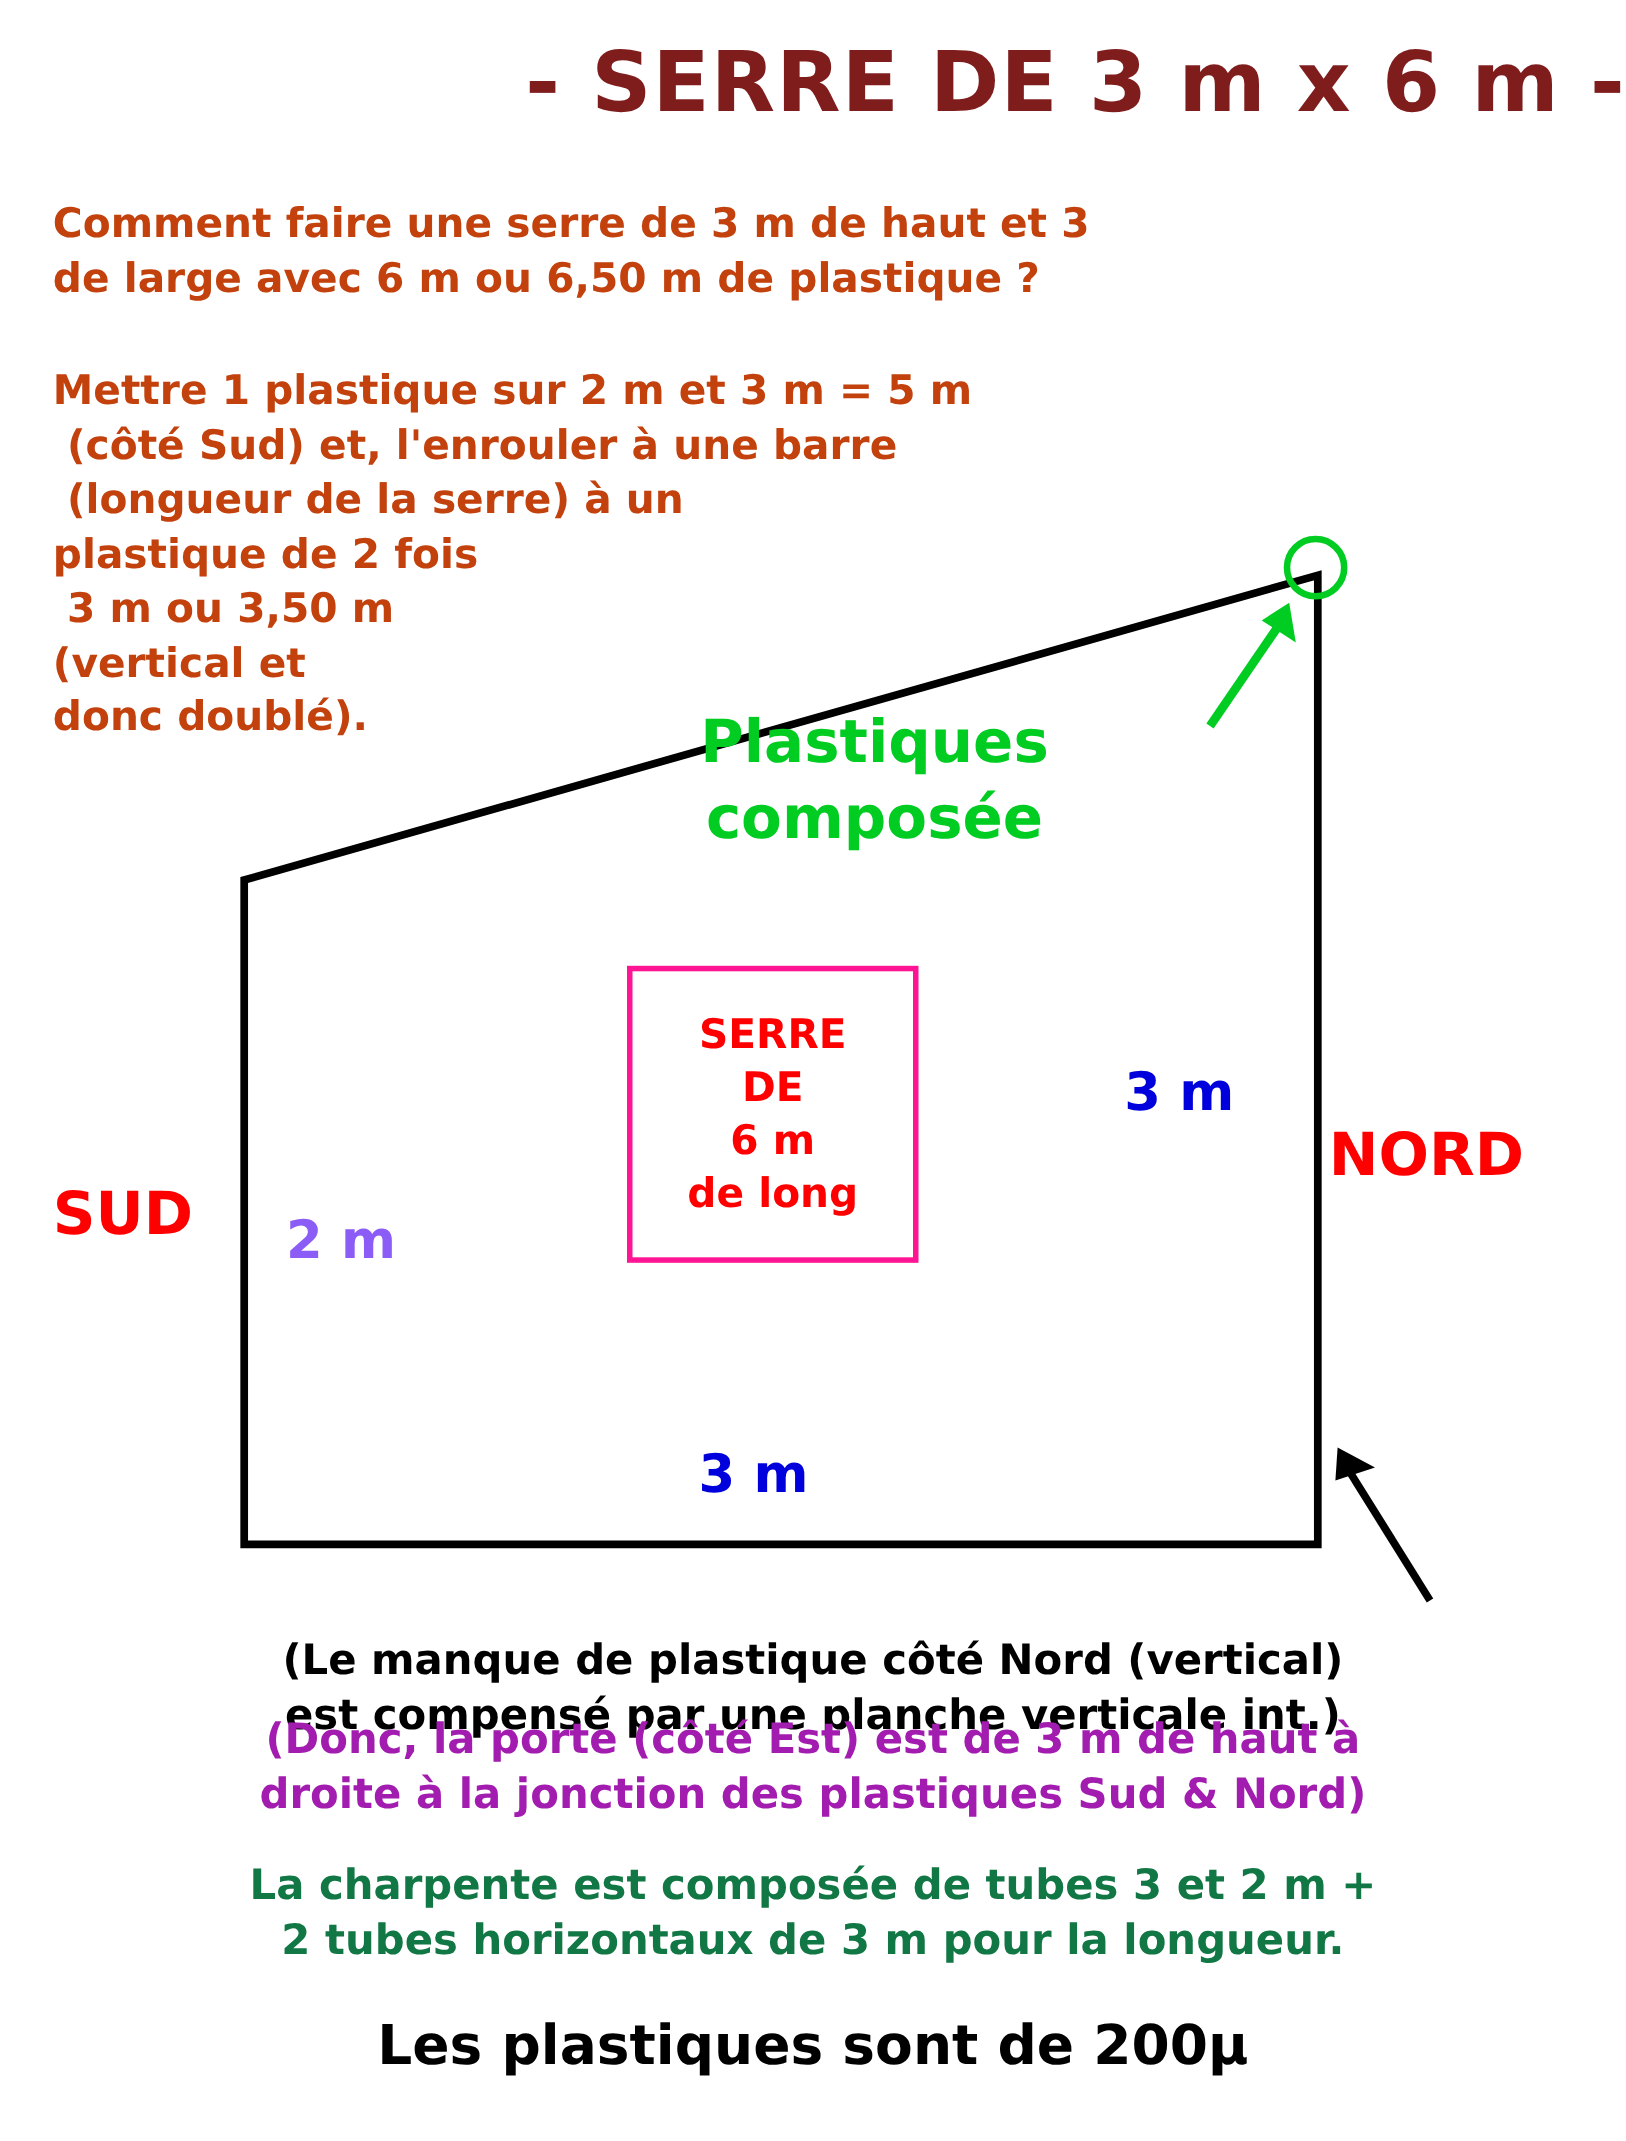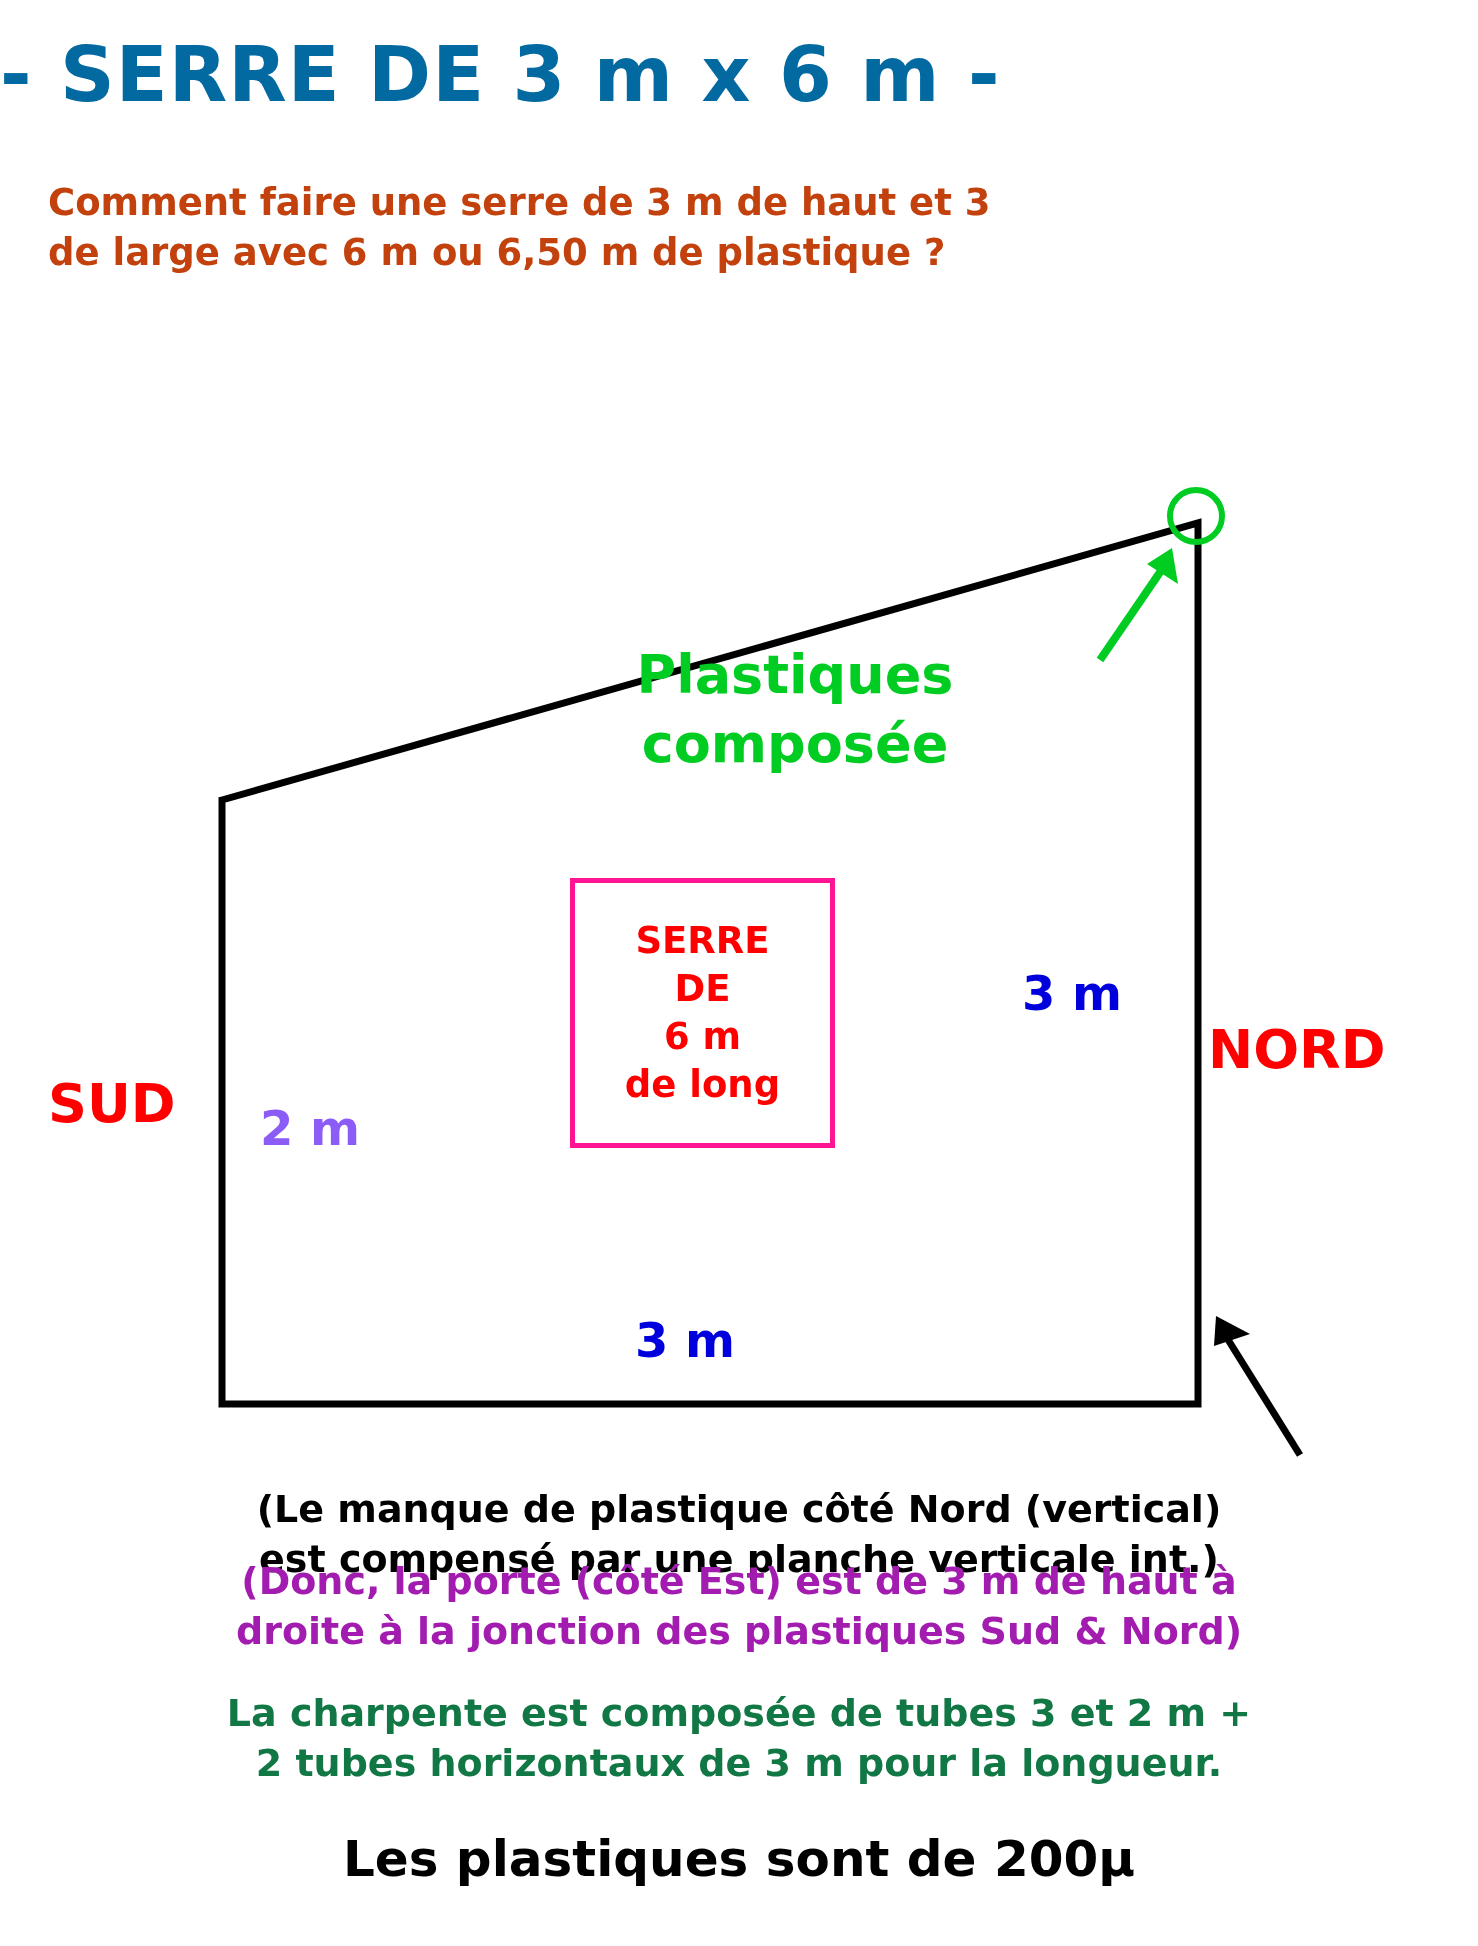--- a/index.html
+++ b/index.html
@@ -19,22 +19,22 @@
     position: absolute;
     inset: 0;
   }
 
   
   #title {
     position: absolute;
     top: 30px;
     left: 0;
     width: 1478px;
-    text-align: left;
-    color: #0369a1;
+    text-align: right;
+    color: #7f1d1d;
     font-weight: bold;
     font-size: 76px;
     letter-spacing: 1px;
     white-space: nowrap;
   }
 
   
   .blue-text {
     position: absolute;
     color: #c2410c;
@@ -165,20 +165,27 @@
 </style>
 </head>
 <body>
 
 <div class="page">
 
   <div id="title">- SERRE DE 3 m x 6 m -</div>
 
   <div class="blue-text" id="intro-question">Comment faire une serre de 3 m de haut et 3
 de large avec 6 m ou 6,50 m de plastique ?</div>
+  <div class="blue-text" id="intro-method">Mettre 1 plastique sur 2 m et 3 m = 5 m
+ (côté Sud) et, l'enrouler à une barre
+ (longueur de la serre) à un
+plastique de 2 fois
+ 3 m ou 3,50 m
+(vertical et
+donc doublé).</div>
 
   <svg id="diagram" viewBox="0 0 1478 1946">
 
     <polygon points="222,800 1198,523 1198,1404 222,1404" fill="none" stroke="#000000" stroke-width="7"></polygon>
 
     <circle cx="1196" cy="516" r="26" fill="none" stroke="#00cc22" stroke-width="6"></circle>
 
     <g>
       <line x1="1100" y1="660" x2="1167" y2="562" stroke="#00cc22" stroke-width="8"></line>
       <polygon points="1172,548 1178,584 1147,564" fill="#00cc22"></polygon>

